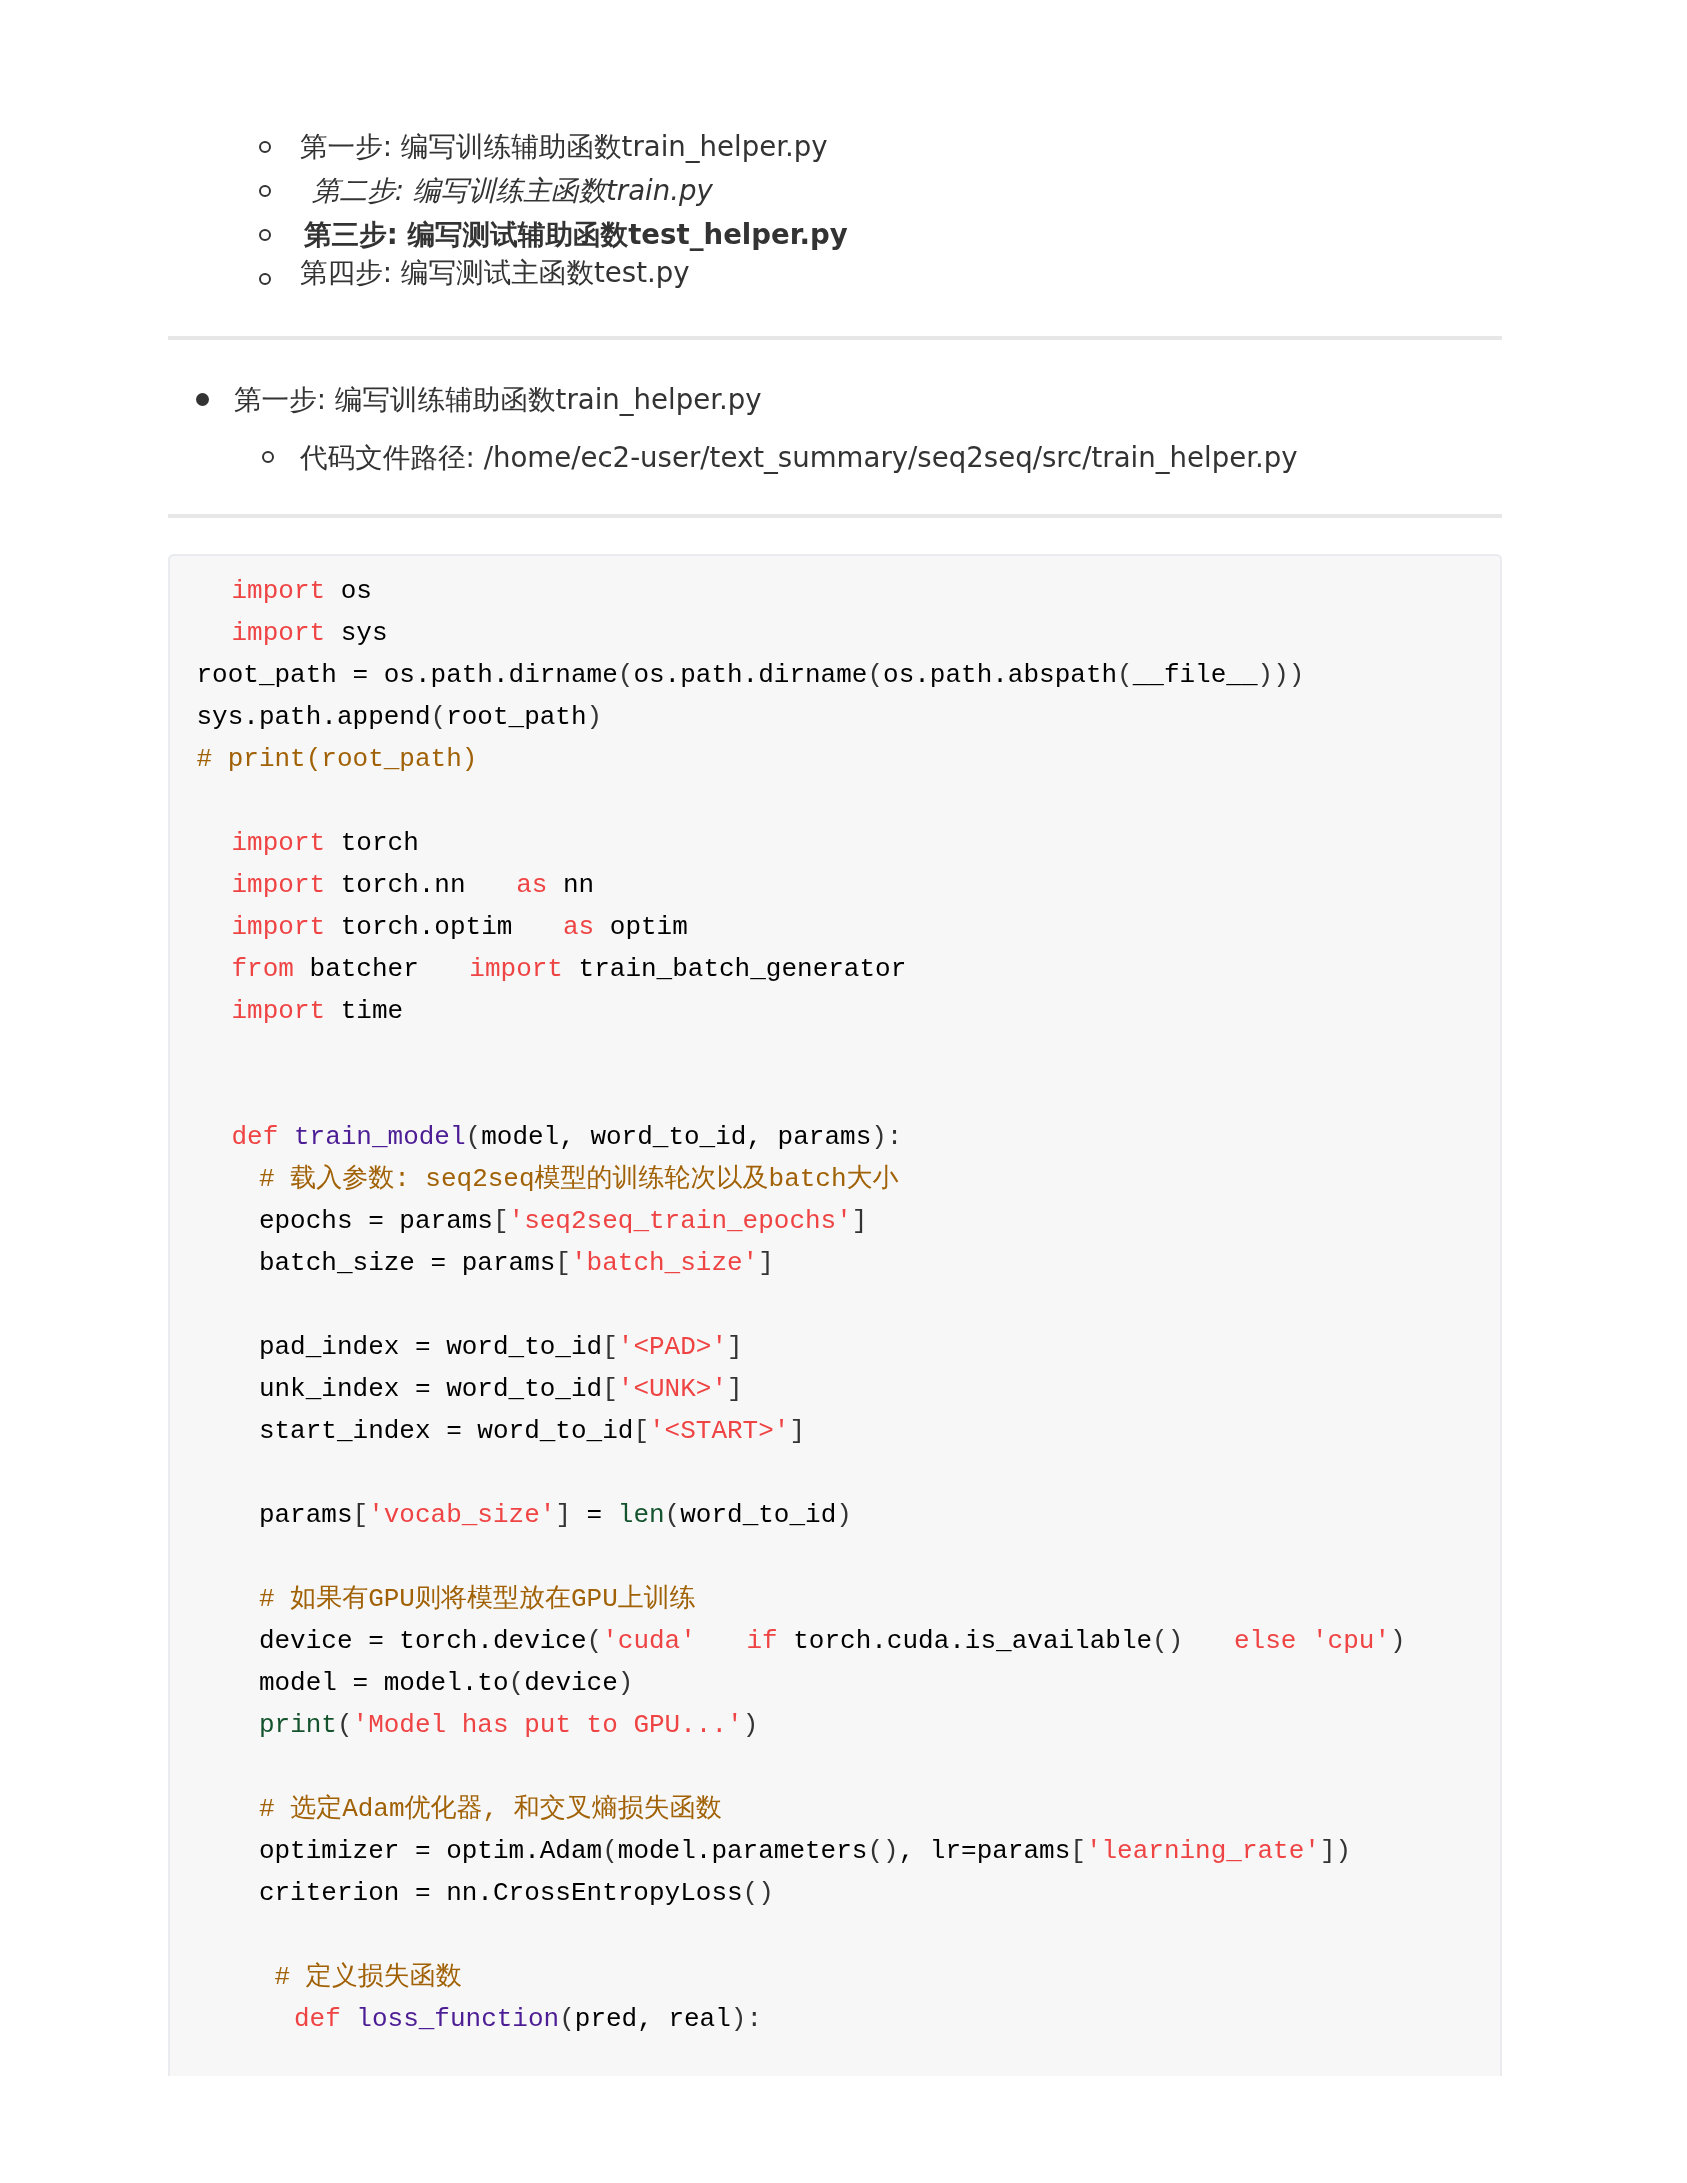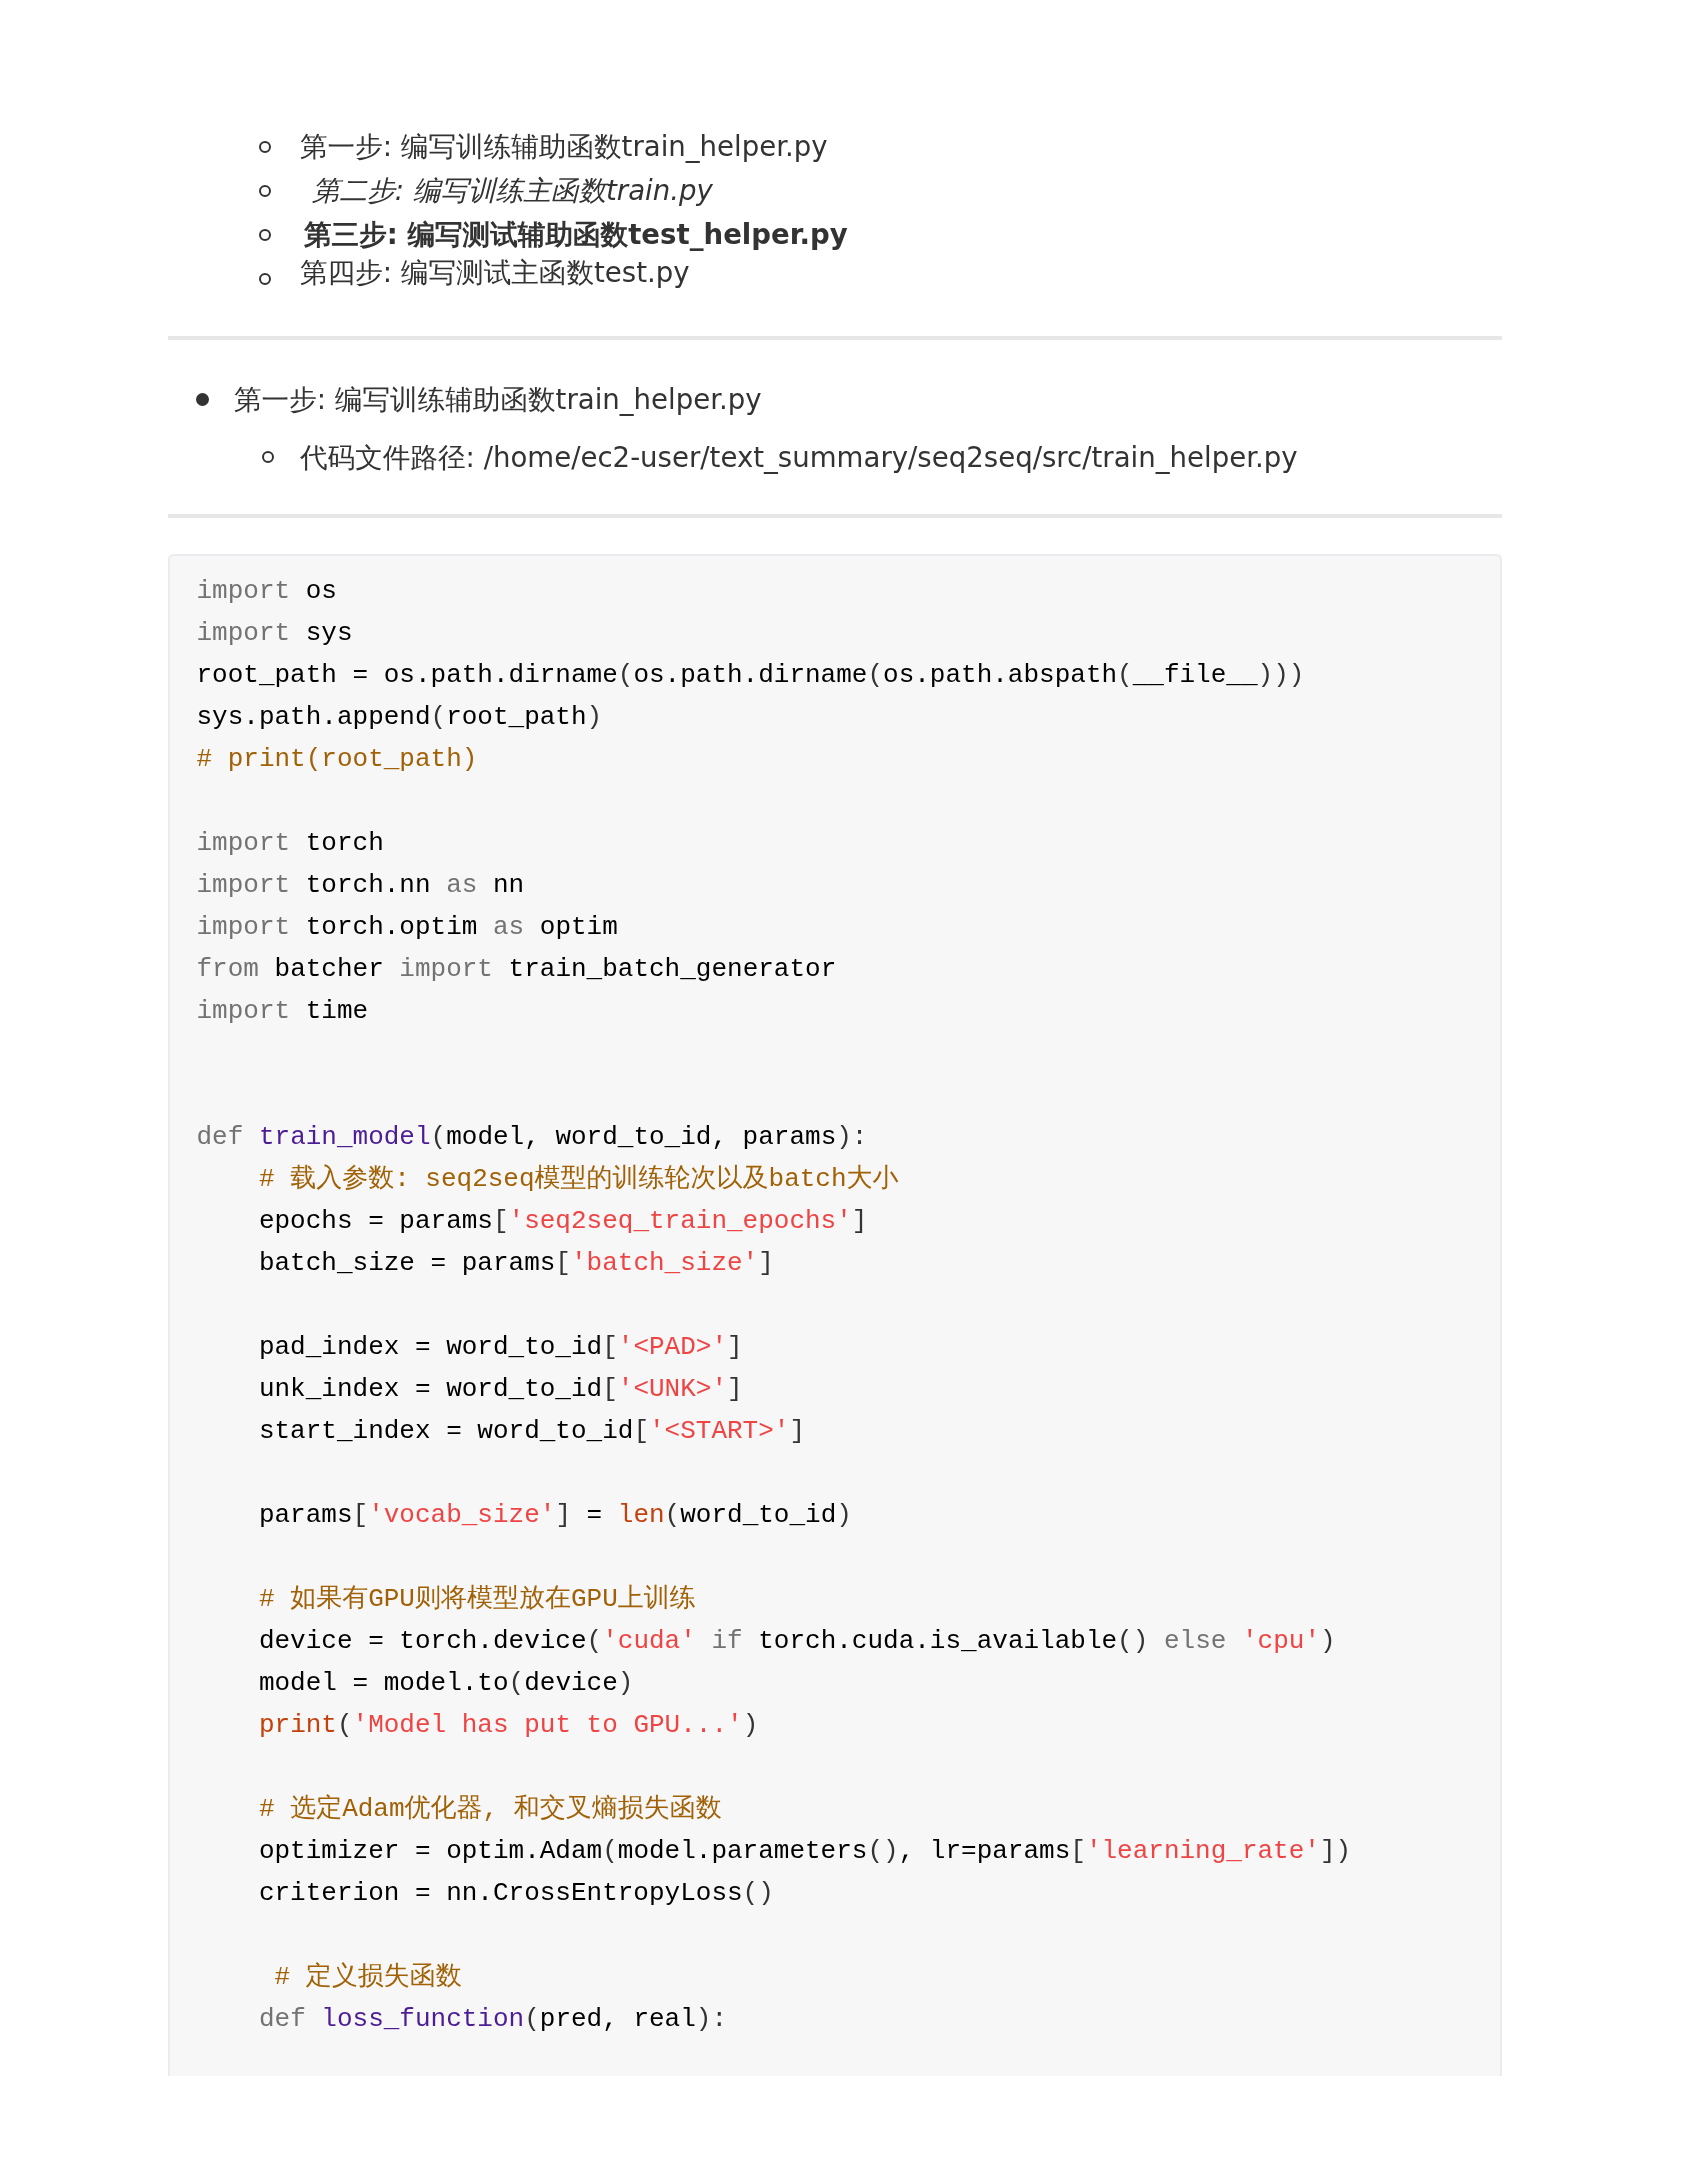--- a/index.html
+++ b/index.html
@@ -10,25 +10,25 @@
   .circle { position: absolute; width: 12px; height: 12px; border: 2.8px solid #333; border-radius: 50%; box-sizing: border-box; }
   .disc { position: absolute; width: 13.2px; height: 13.2px; background: #333; border-radius: 50%; }
   .hr { position: absolute; left: 168px; width: 1334px; height: 4.4px; background: #e7e7e7; }
   .code-block { position: absolute; left: 168px; top: 554px; width: 1334px; height: 1522px;
                 background: #f7f7f7; border: 2.2px solid #e9ebee; border-bottom: none; border-radius: 5.5px 5.5px 0 0;
                 box-sizing: border-box; overflow: hidden; }
   .code { position: absolute; left: 26.5px; top: 14.3px; margin: 0;
           font-family: "Liberation Mono", "DejaVu Sans Mono", monospace; font-size: 26px; line-height: 42px;
           color: #000000; white-space: pre; }
   .code-line { display: block; height: 42px; }
-  .kw { color: #737373; }
+  .kw { color: #ef4444; margin-left: 35px; }
   .fn { color: #4c1d95; }
   .str { color: #ef4444; }
   .cm { color: #a16207; }
-  .bi { color: #c2410c; }
+  .bi { color: #14532d; }
   .pn { color: #333333; }
 </style>
 </head>
 <body>
 
 <div class="sub-list">
   <div>
     <span class="circle" style="left:259px; top:141px;"></span>
     <span class="li" style="left:300px; top:125px;">第一步: 编写训练辅助函数train_helper.py</span>
   </div>

